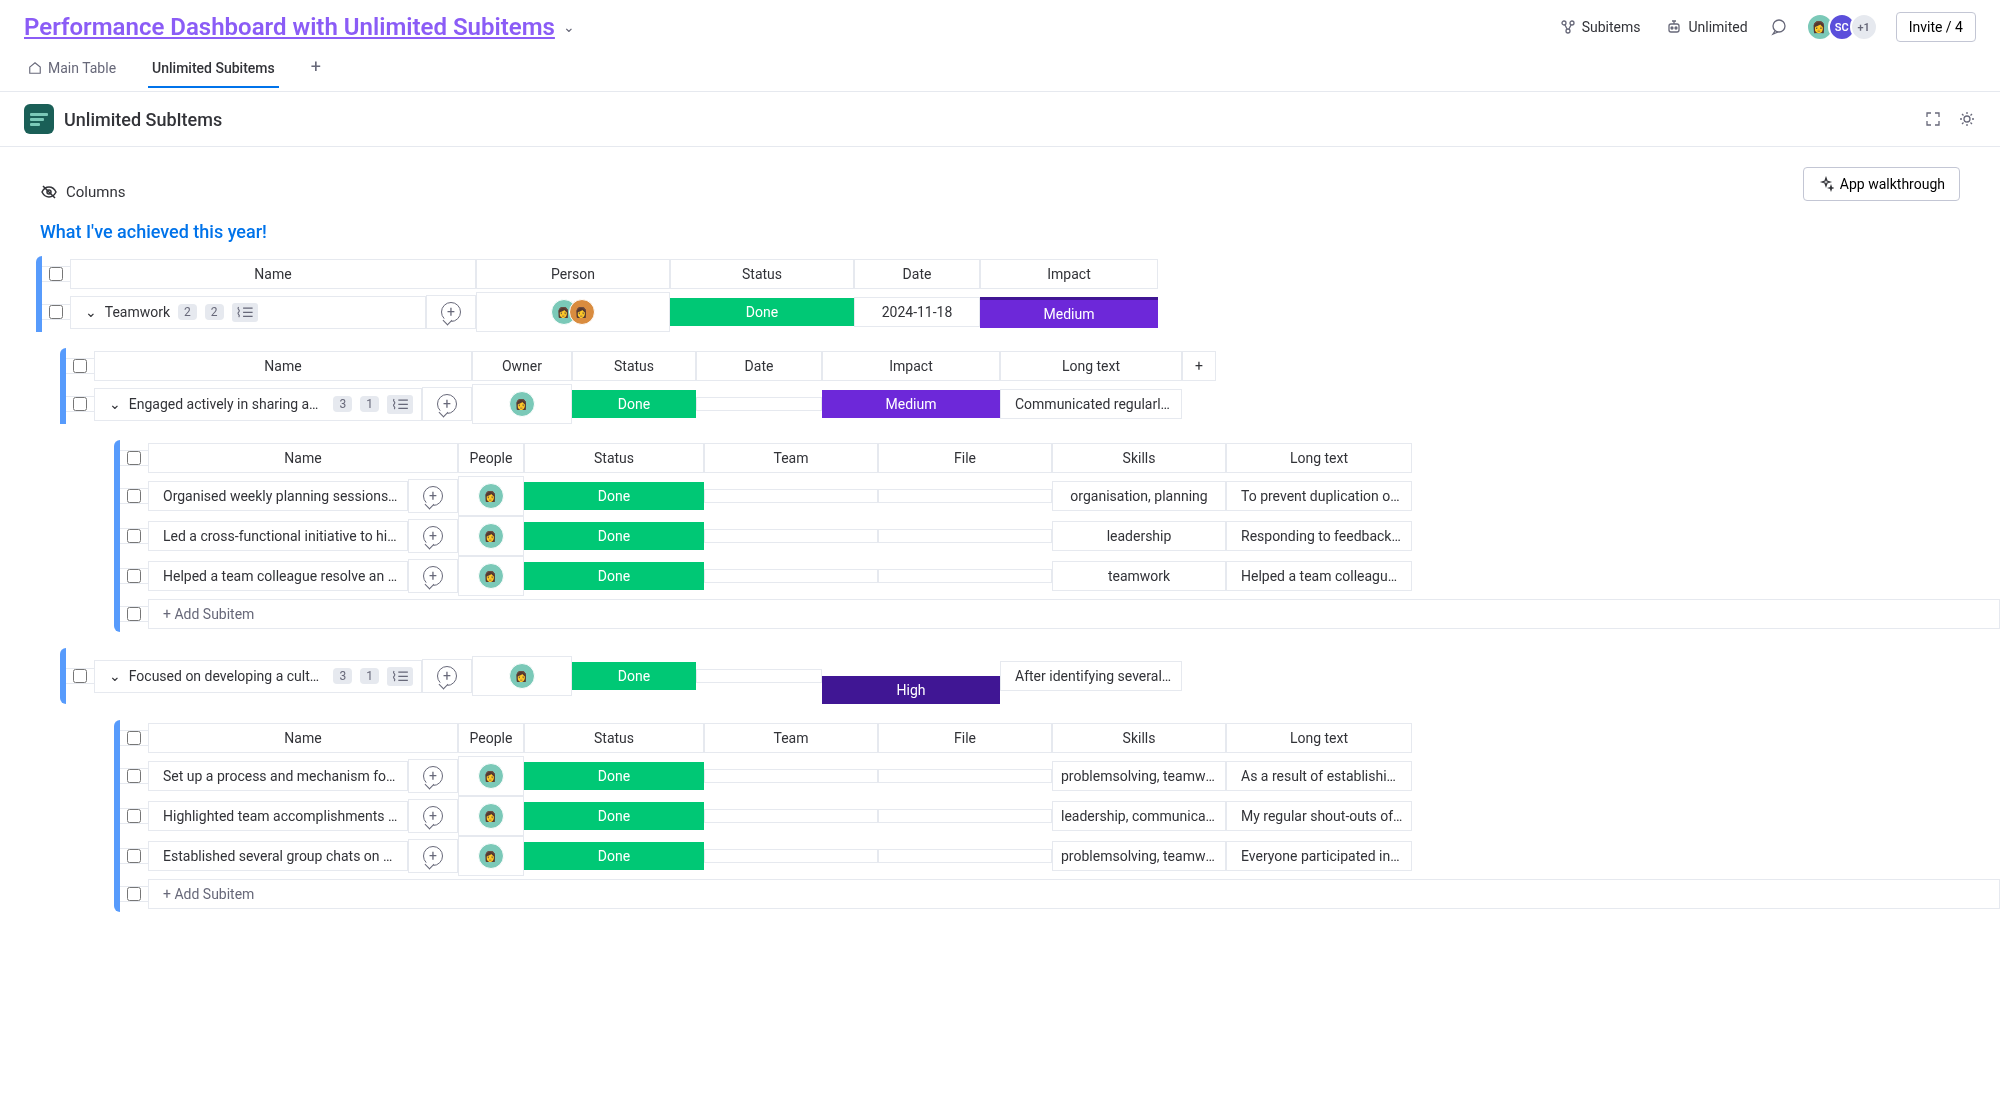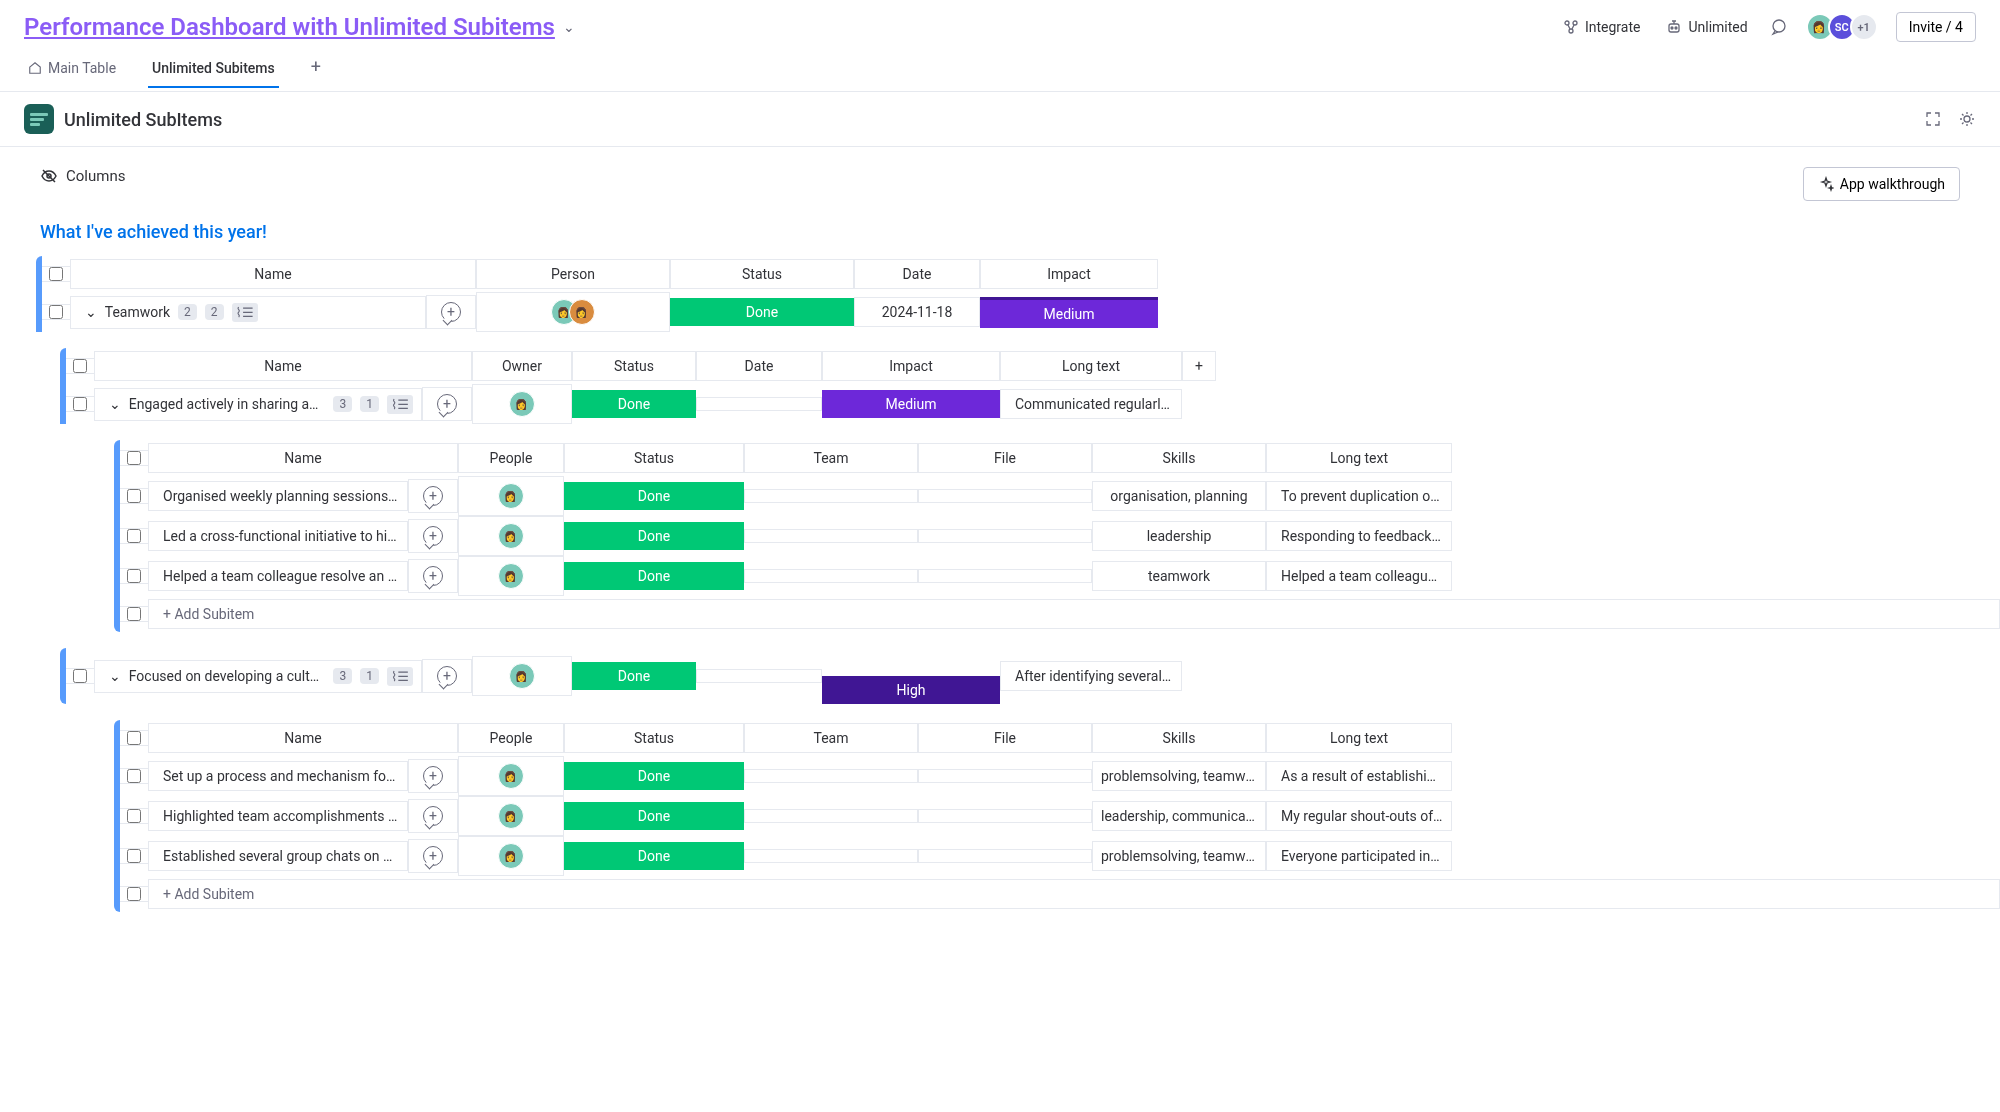--- a/index.html
+++ b/index.html
@@ -24,21 +24,21 @@
 .subheader { display: flex; align-items: center; justify-content: space-between; padding: 12px 24px; border-bottom: 1px solid #e6e9ef; }
 .sub-left { display: flex; align-items: center; gap: 10px; }
 .app-icon { width: 30px; height: 30px; background: #1a5f57; border-radius: 6px; display: flex; align-items: center; justify-content: center; position: relative; }
 .app-icon-bars { display: flex; flex-direction: column; gap: 2px; }
 .app-icon-bars span { height: 3px; background: #7bc9b8; border-radius: 1px; }
 .app-icon-bars span:nth-child(1) { width: 18px; }
 .app-icon-bars span:nth-child(2) { width: 14px; }
 .app-icon-bars span:nth-child(3) { width: 10px; }
 .sub-title { font-size: 18px; font-weight: 500; }
 .sub-right { display: flex; align-items: center; gap: 16px; color: #676879; }
-.toolbar { display: flex; align-items: flex-start; justify-content: space-between; padding: 20px 40px; }
+.toolbar { display: flex; align-items: flex-end; justify-content: space-between; padding: 20px 40px; }
 .columns-btn { display: flex; align-items: center; gap: 8px; color: #323338; background: none; border: none; cursor: pointer; font-size: 15px; }
 .walkthrough-btn { display: flex; align-items: center; gap: 6px; border: 1px solid #c3c6d4; background: #fff; padding: 8px 14px; border-radius: 4px; font-size: 14px; cursor: pointer; }
 .group-title { color: #0073ea; font-size: 18px; font-weight: 500; padding: 0 40px 14px; }
 .table-wrap { padding-left: 36px; overflow: visible; }
 .row { display: flex; align-items: center; min-height: 36px; }
 .check-col { width: 28px; border: 1px solid #e6e9ef; border-left: none; border-right: none; display: flex; align-items: center; justify-content: center; }
 .check-col input { width: 14px; height: 14px; }
 .color-bar { width: 6px; background: #579bfc; border-radius: 3px 0 0 3px; }
 .color-bar.sub1 { background: #579bfc; }
 .cell { border: 1px solid #e6e9ef; display: flex; align-items: center; justify-content: center; padding: 6px 8px; font-size: 14px; color: #323338; overflow: hidden; white-space: nowrap; text-overflow: ellipsis; }
@@ -74,21 +74,21 @@
 
 .c1-name { width: 378px; flex-shrink: 0; }
 .c1-owner { width: 100px; flex-shrink: 0; }
 .c1-status { width: 124px; flex-shrink: 0; }
 .c1-date { width: 126px; flex-shrink: 0; }
 .c1-impact { width: 178px; flex-shrink: 0; }
 .c1-long { width: 182px; flex-shrink: 0; }
 .c1-add { width: 34px; flex-shrink: 0; }
 
 .c2-name { width: 310px; flex-shrink: 0; }
-.c2-people { width: 106px; flex-shrink: 0; }
+.c2-people { width: 66px; flex-shrink: 0; }
 .c2-status { width: 180px; flex-shrink: 0; }
 .c2-team { width: 174px; flex-shrink: 0; }
 .c2-file { width: 174px; flex-shrink: 0; }
 .c2-skills { width: 174px; flex-shrink: 0; }
 .c2-long { width: 186px; flex-shrink: 0; }
 
 .level1 { margin-left: 24px; margin-top: 16px; width: calc(100% - 24px); }
 .level2 { margin-left: 54px; margin-top: 16px; width: calc(100% - 54px); }
 .nested-block { margin-bottom: 10px; }
 </style>
@@ -103,21 +103,21 @@
   <div class="header-right">
     <button class="header-btn">
       <span class="icon">
         <svg width="16" height="16" viewBox="0 0 16 16" fill="none" stroke="#676879" stroke-width="1.3">
             <circle cx="4" cy="4" r="2"></circle>
             <circle cx="12" cy="4" r="2"></circle>
             <circle cx="8" cy="12" r="2"></circle>
             <path d="M5 6l2 4M11 6l-2 4"></path>
           </svg>
       </span>
-      <span>Integrate</span>
+      <span>Subitems</span>
     </button>
     <button class="header-btn">
       <span class="icon">
         <svg width="16" height="16" viewBox="0 0 16 16" fill="none" stroke="#676879" stroke-width="1.3">
             <rect x="3" y="5" width="10" height="8" rx="2"></rect>
             <circle cx="6" cy="9" r="1" fill="#676879"></circle>
             <circle cx="10" cy="9" r="1" fill="#676879"></circle>
             <path d="M8 2v3M6 2h4"></path>
           </svg>
       </span>

